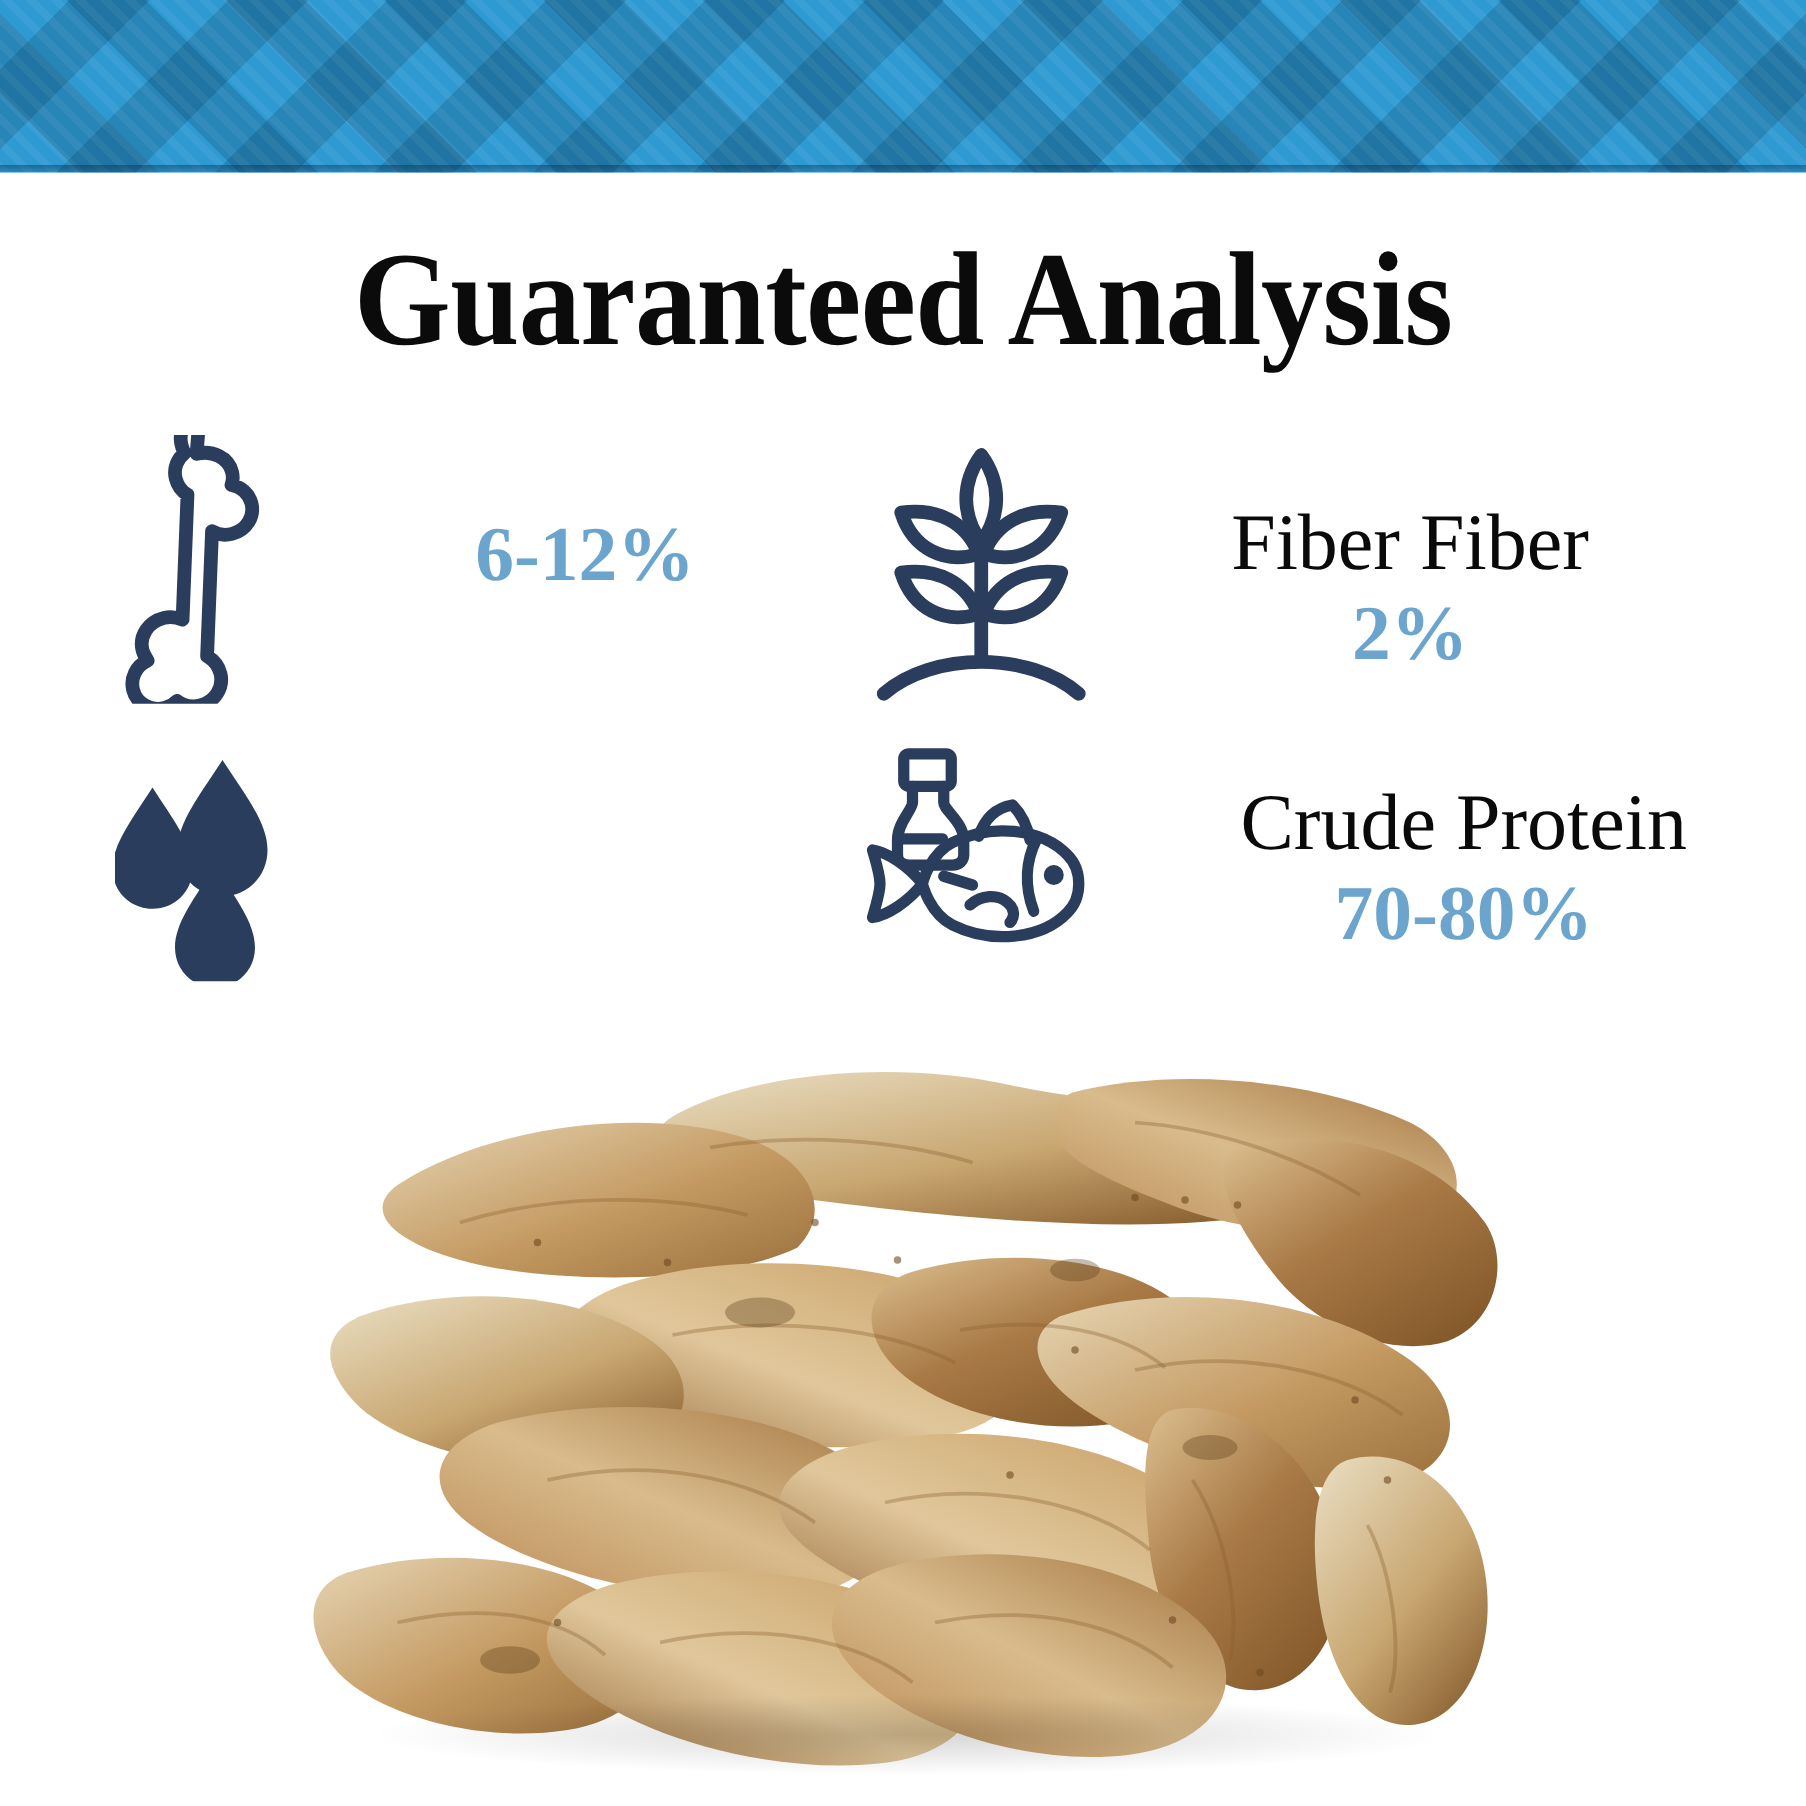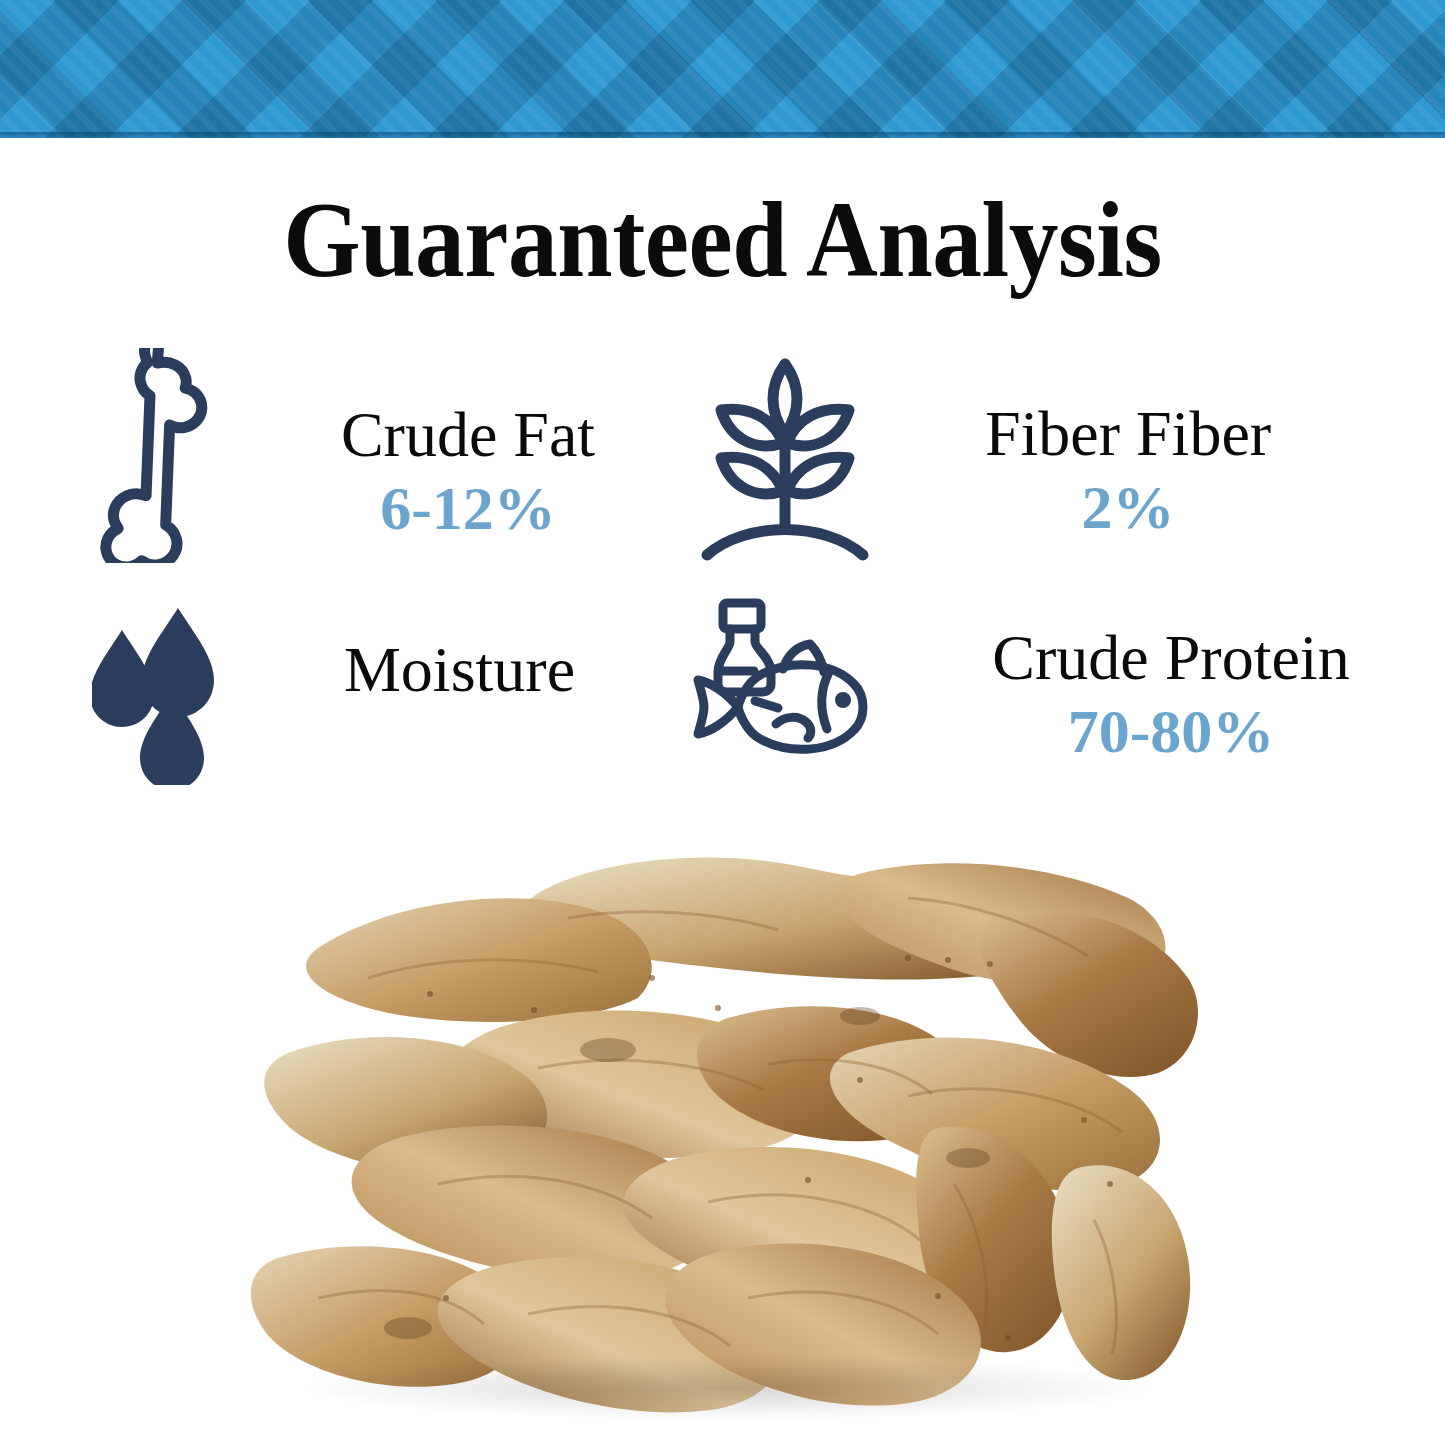--- a/index.html
+++ b/index.html
@@ -132,21 +132,20 @@
                    0 -10 7 -18 17 -20
                    -1 -3 -2 -6 -2 -9 0 -12 10 -21 23 -21
                    5 0 10 2 14 5
                    l28 -96
                    c-4 -4 -6 -9 -6 -15 0 -8 5 -15 12 -18
                    -1 -2 -1 -5 -1 -7 0 -11 9 -20 20 -20 z" fill="none" stroke="#2b3d5c" stroke-width="11" stroke-linejoin="round" stroke-linecap="round"></path>
         </g>
       </svg>
     </div>
     <div class="txt">
-      <div class="label">Crude Fat</div>
       <div class="value">6-12%</div>
     </div>
   </div>
 
   <div class="cell" id="cell-fiber">
     <div class="icon-wrap">
       <svg viewBox="0 0 175 212" width="175" height="212" aria-hidden="true">
         <g fill="none" stroke="#2b3d5c" stroke-width="11" stroke-linejoin="round" stroke-linecap="round">
 
           <path d="M87 12 c16 22 16 48 0 70 c-16 -22 -16 -48 0 -70 z"></path>
@@ -181,21 +180,20 @@
 
           <path d="M30 30 C46 55 62 75 62 95 C62 113 48 127 30 127
                    C12 127 -2 113 -2 95 C-2 75 14 55 30 30 z"></path>
 
           <path d="M80 93 C96 118 112 138 112 158 C112 176 98 190 80 190
                    C62 190 48 176 48 158 C48 138 64 118 80 93 z"></path>
         </g>
       </svg>
     </div>
     <div class="txt">
-      <div class="label">Moisture</div>
     </div>
   </div>
 
   <div class="cell" id="cell-prot">
     <div class="icon-wrap">
       <svg viewBox="0 0 200 170" width="200" height="170" aria-hidden="true">
         <g fill="none" stroke="#2b3d5c" stroke-width="9" stroke-linejoin="round" stroke-linecap="round">
 
           <rect x="35" y="7" width="38" height="26" rx="4"></rect>
 

